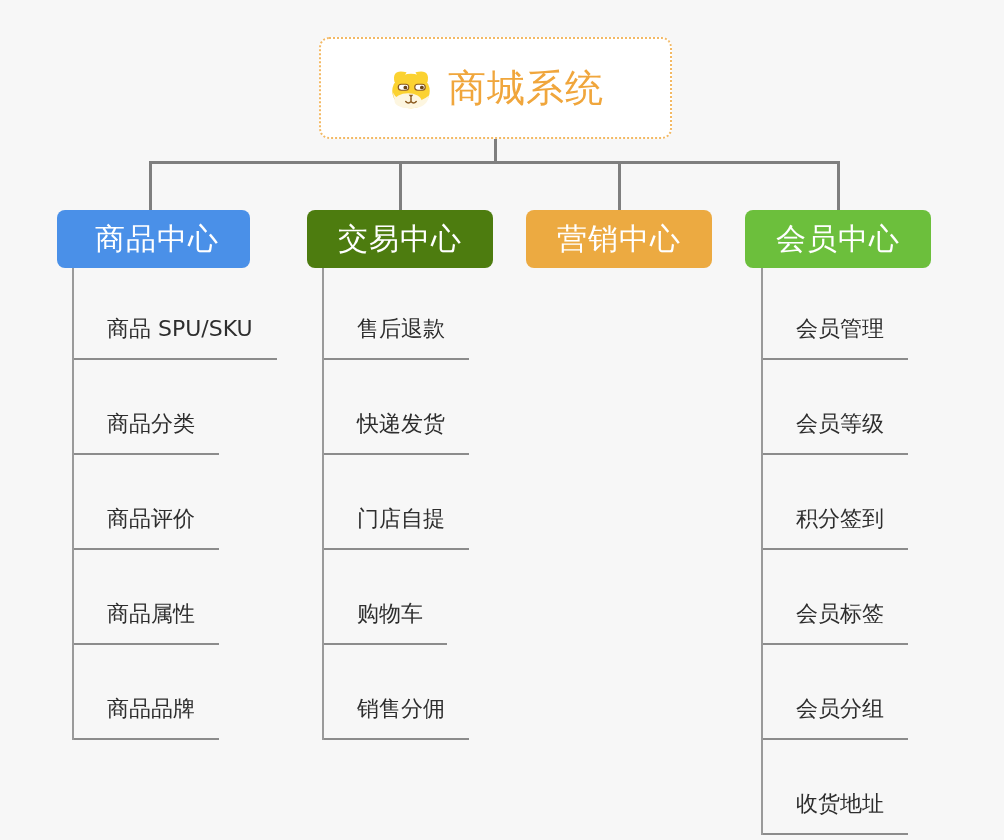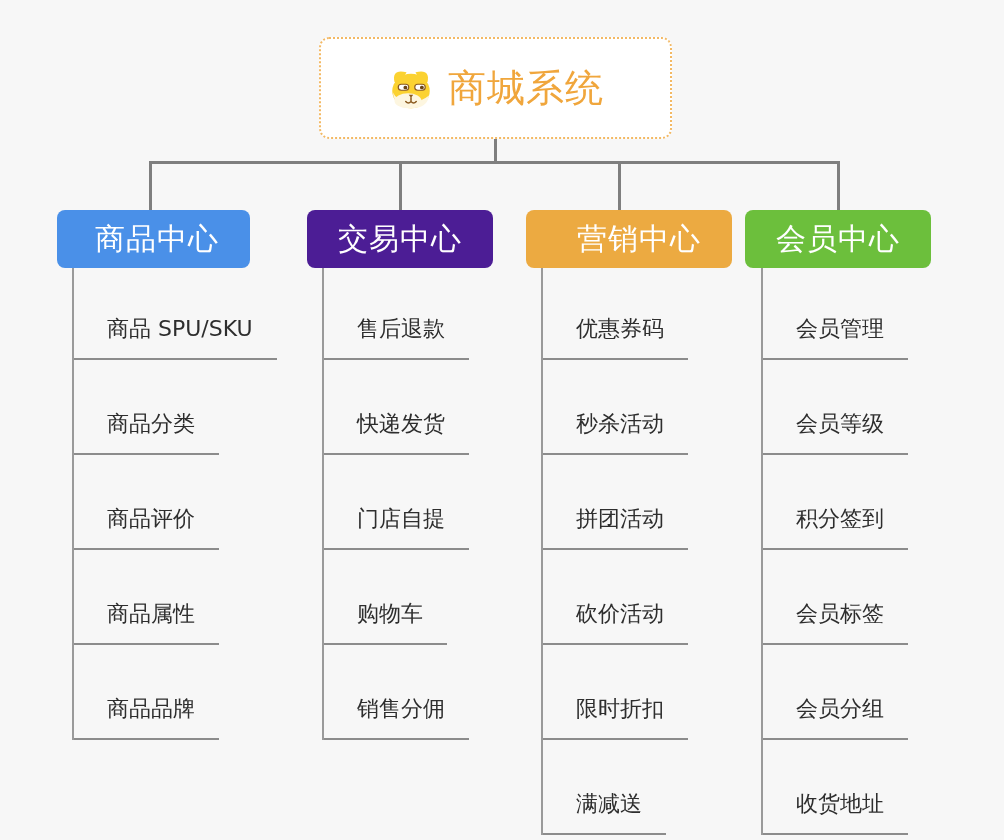--- a/index.html
+++ b/index.html
@@ -67,24 +67,24 @@
   <div class="conn stem"></div>
   <div class="conn bus"></div>
   <div class="conn drop drop-1"></div>
   <div class="conn drop drop-2"></div>
   <div class="conn drop drop-3"></div>
   <div class="conn drop drop-4"></div>
 
   <div class="cat-box cat-1" style="background-color: rgb(74, 144, 232);">
     <span>商品中心</span>
   </div>
-  <div class="cat-box cat-2" style="background-color: #4c1d95;">
+  <div class="cat-box cat-2" style="background-color: #4d7c0f;">
     <span>交易中心</span>
   </div>
-  <div class="cat-box cat-3" style="background-color: rgb(236, 170, 65); padding-left: 20px;">
+  <div class="cat-box cat-3" style="background-color: rgb(236, 170, 65);">
     <span>营销中心</span>
   </div>
   <div class="cat-box cat-4" style="background-color: rgb(108, 191, 60);">
     <span>会员中心</span>
   </div>
 
   <div class="col col-1">
     <div class="item">商品 SPU/SKU</div>
     <div class="item">商品分类</div>
     <div class="item">商品评价</div>
@@ -93,28 +93,20 @@
   </div>
 
   <div class="col col-2">
     <div class="item">售后退款</div>
     <div class="item">快递发货</div>
     <div class="item">门店自提</div>
     <div class="item">购物车</div>
     <div class="item">销售分佣</div>
   </div>
 
-  <div class="col col-3">
-    <div class="item">优惠券码</div>
-    <div class="item">秒杀活动</div>
-    <div class="item">拼团活动</div>
-    <div class="item">砍价活动</div>
-    <div class="item">限时折扣</div>
-    <div class="item">满减送</div>
-  </div>
 
   <div class="col col-4">
     <div class="item">会员管理</div>
     <div class="item">会员等级</div>
     <div class="item">积分签到</div>
     <div class="item">会员标签</div>
     <div class="item">会员分组</div>
     <div class="item">收货地址</div>
   </div>
 

